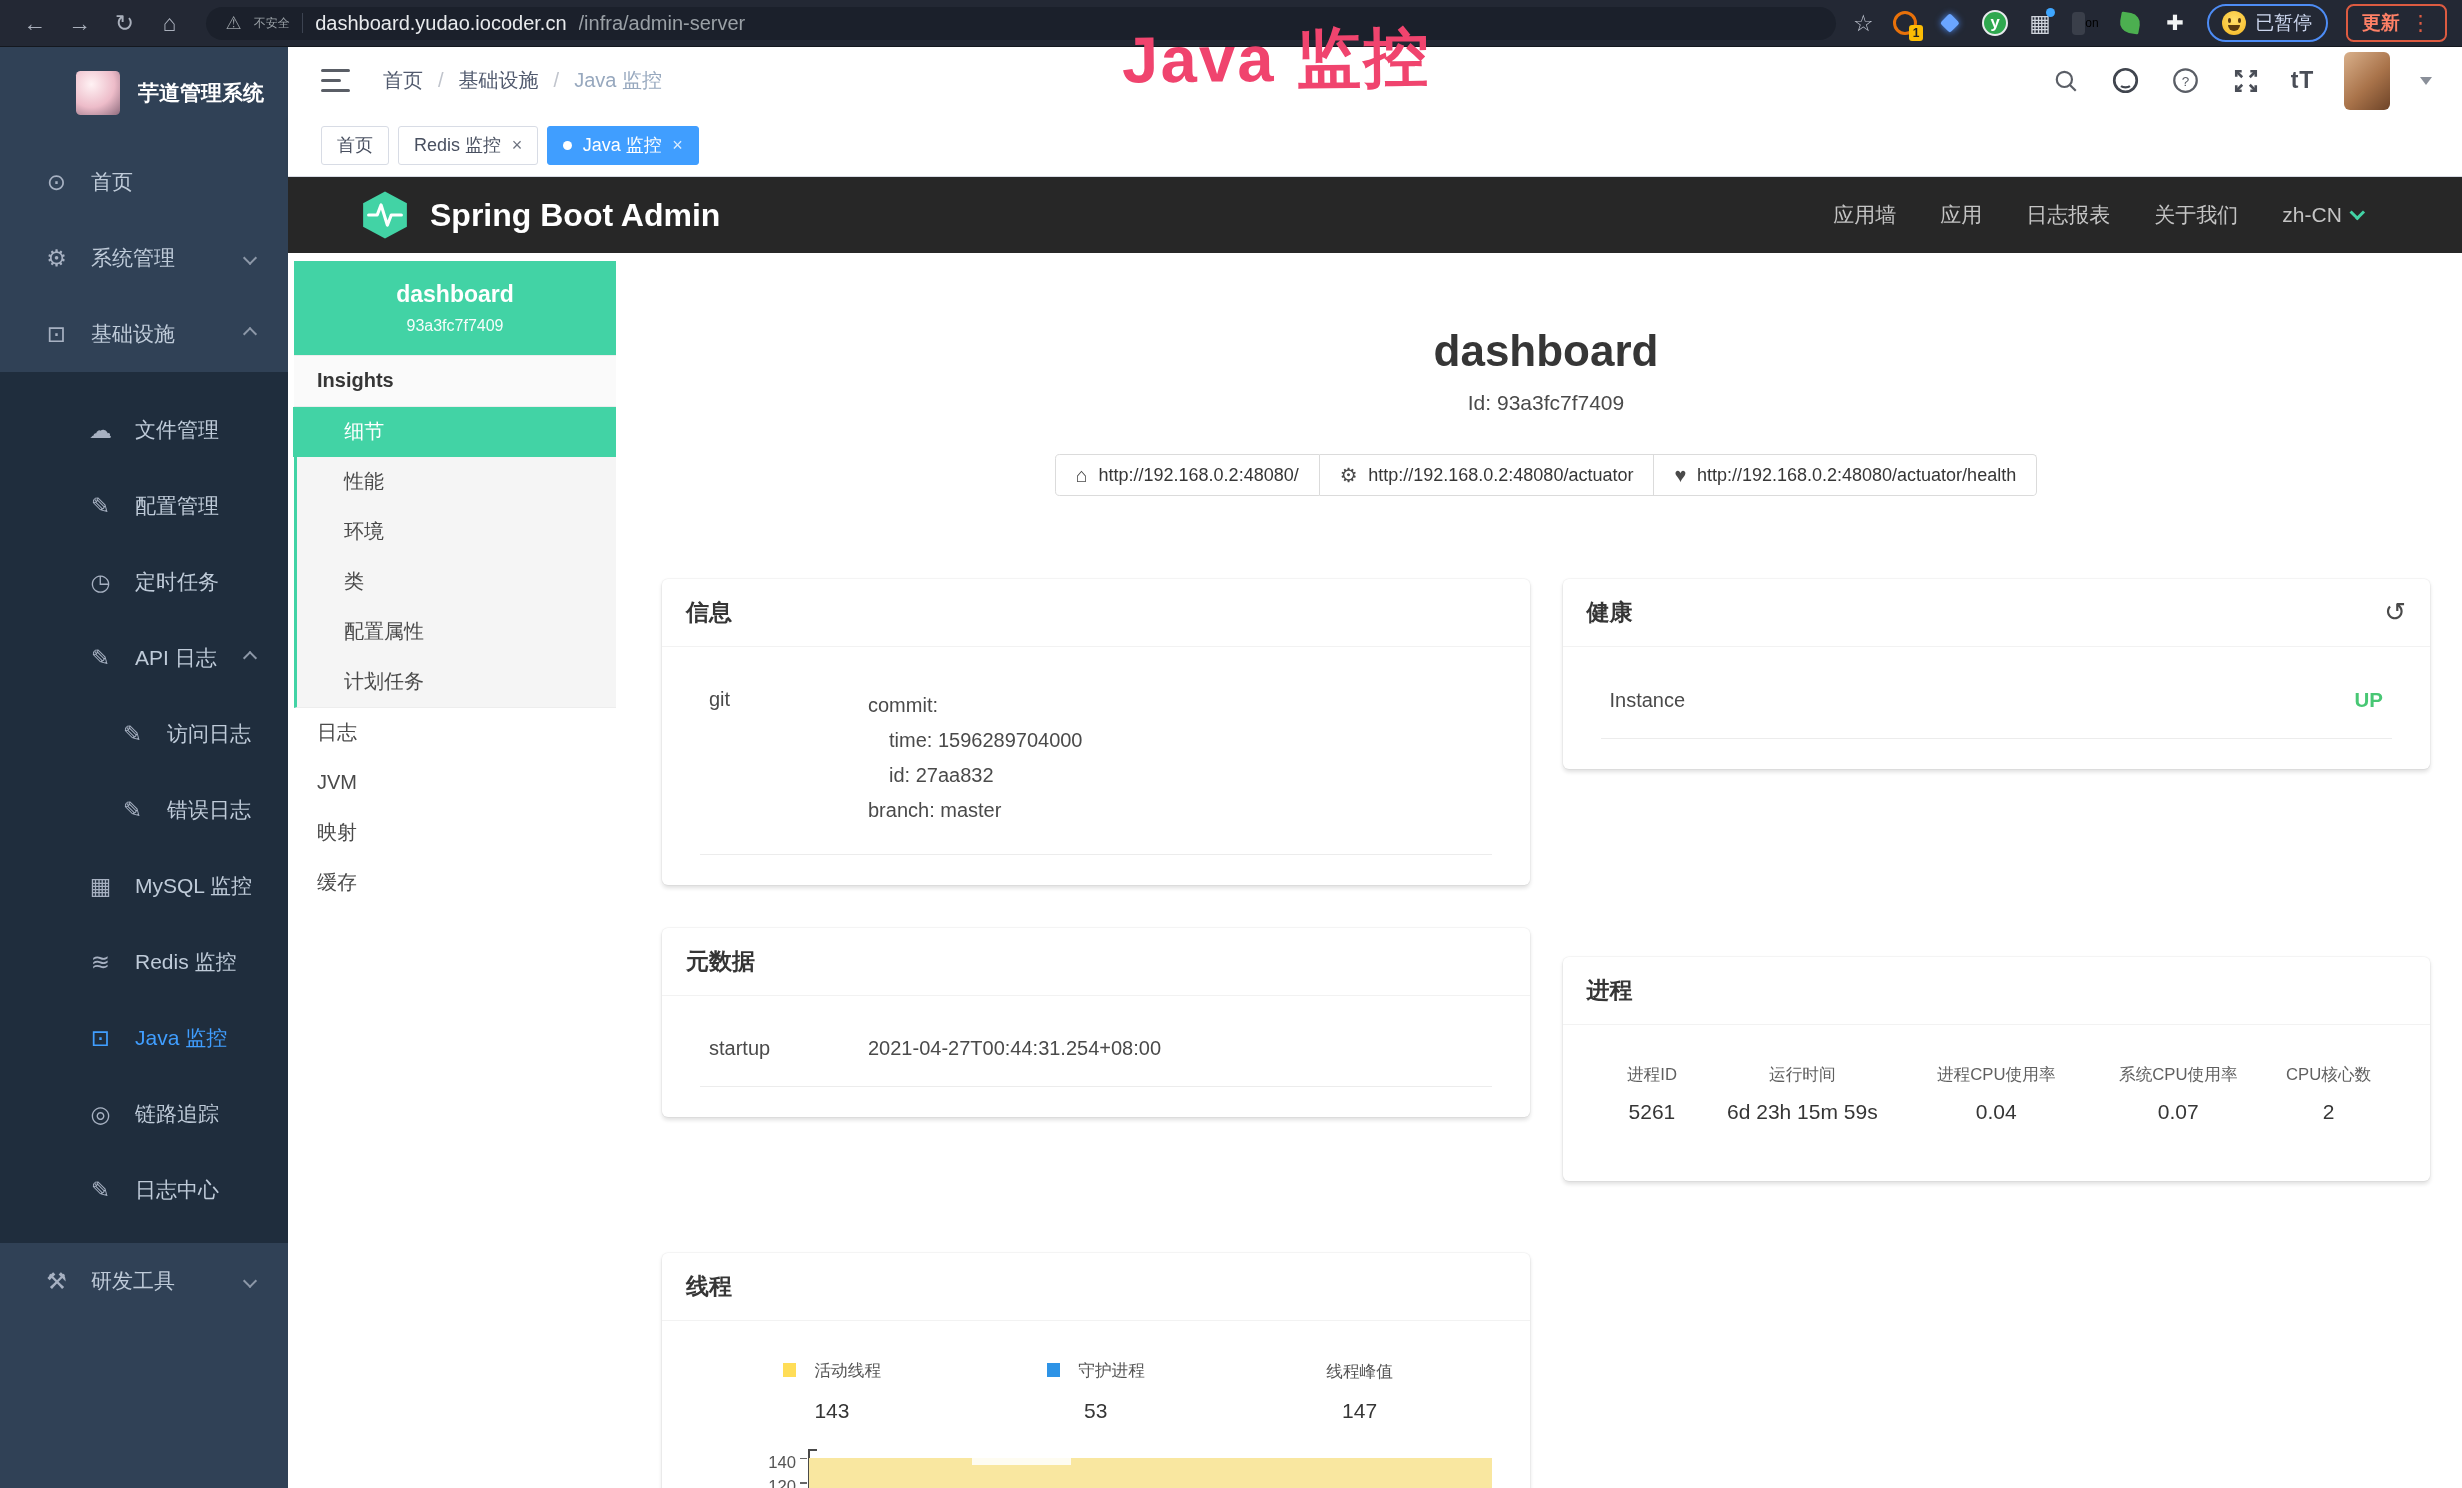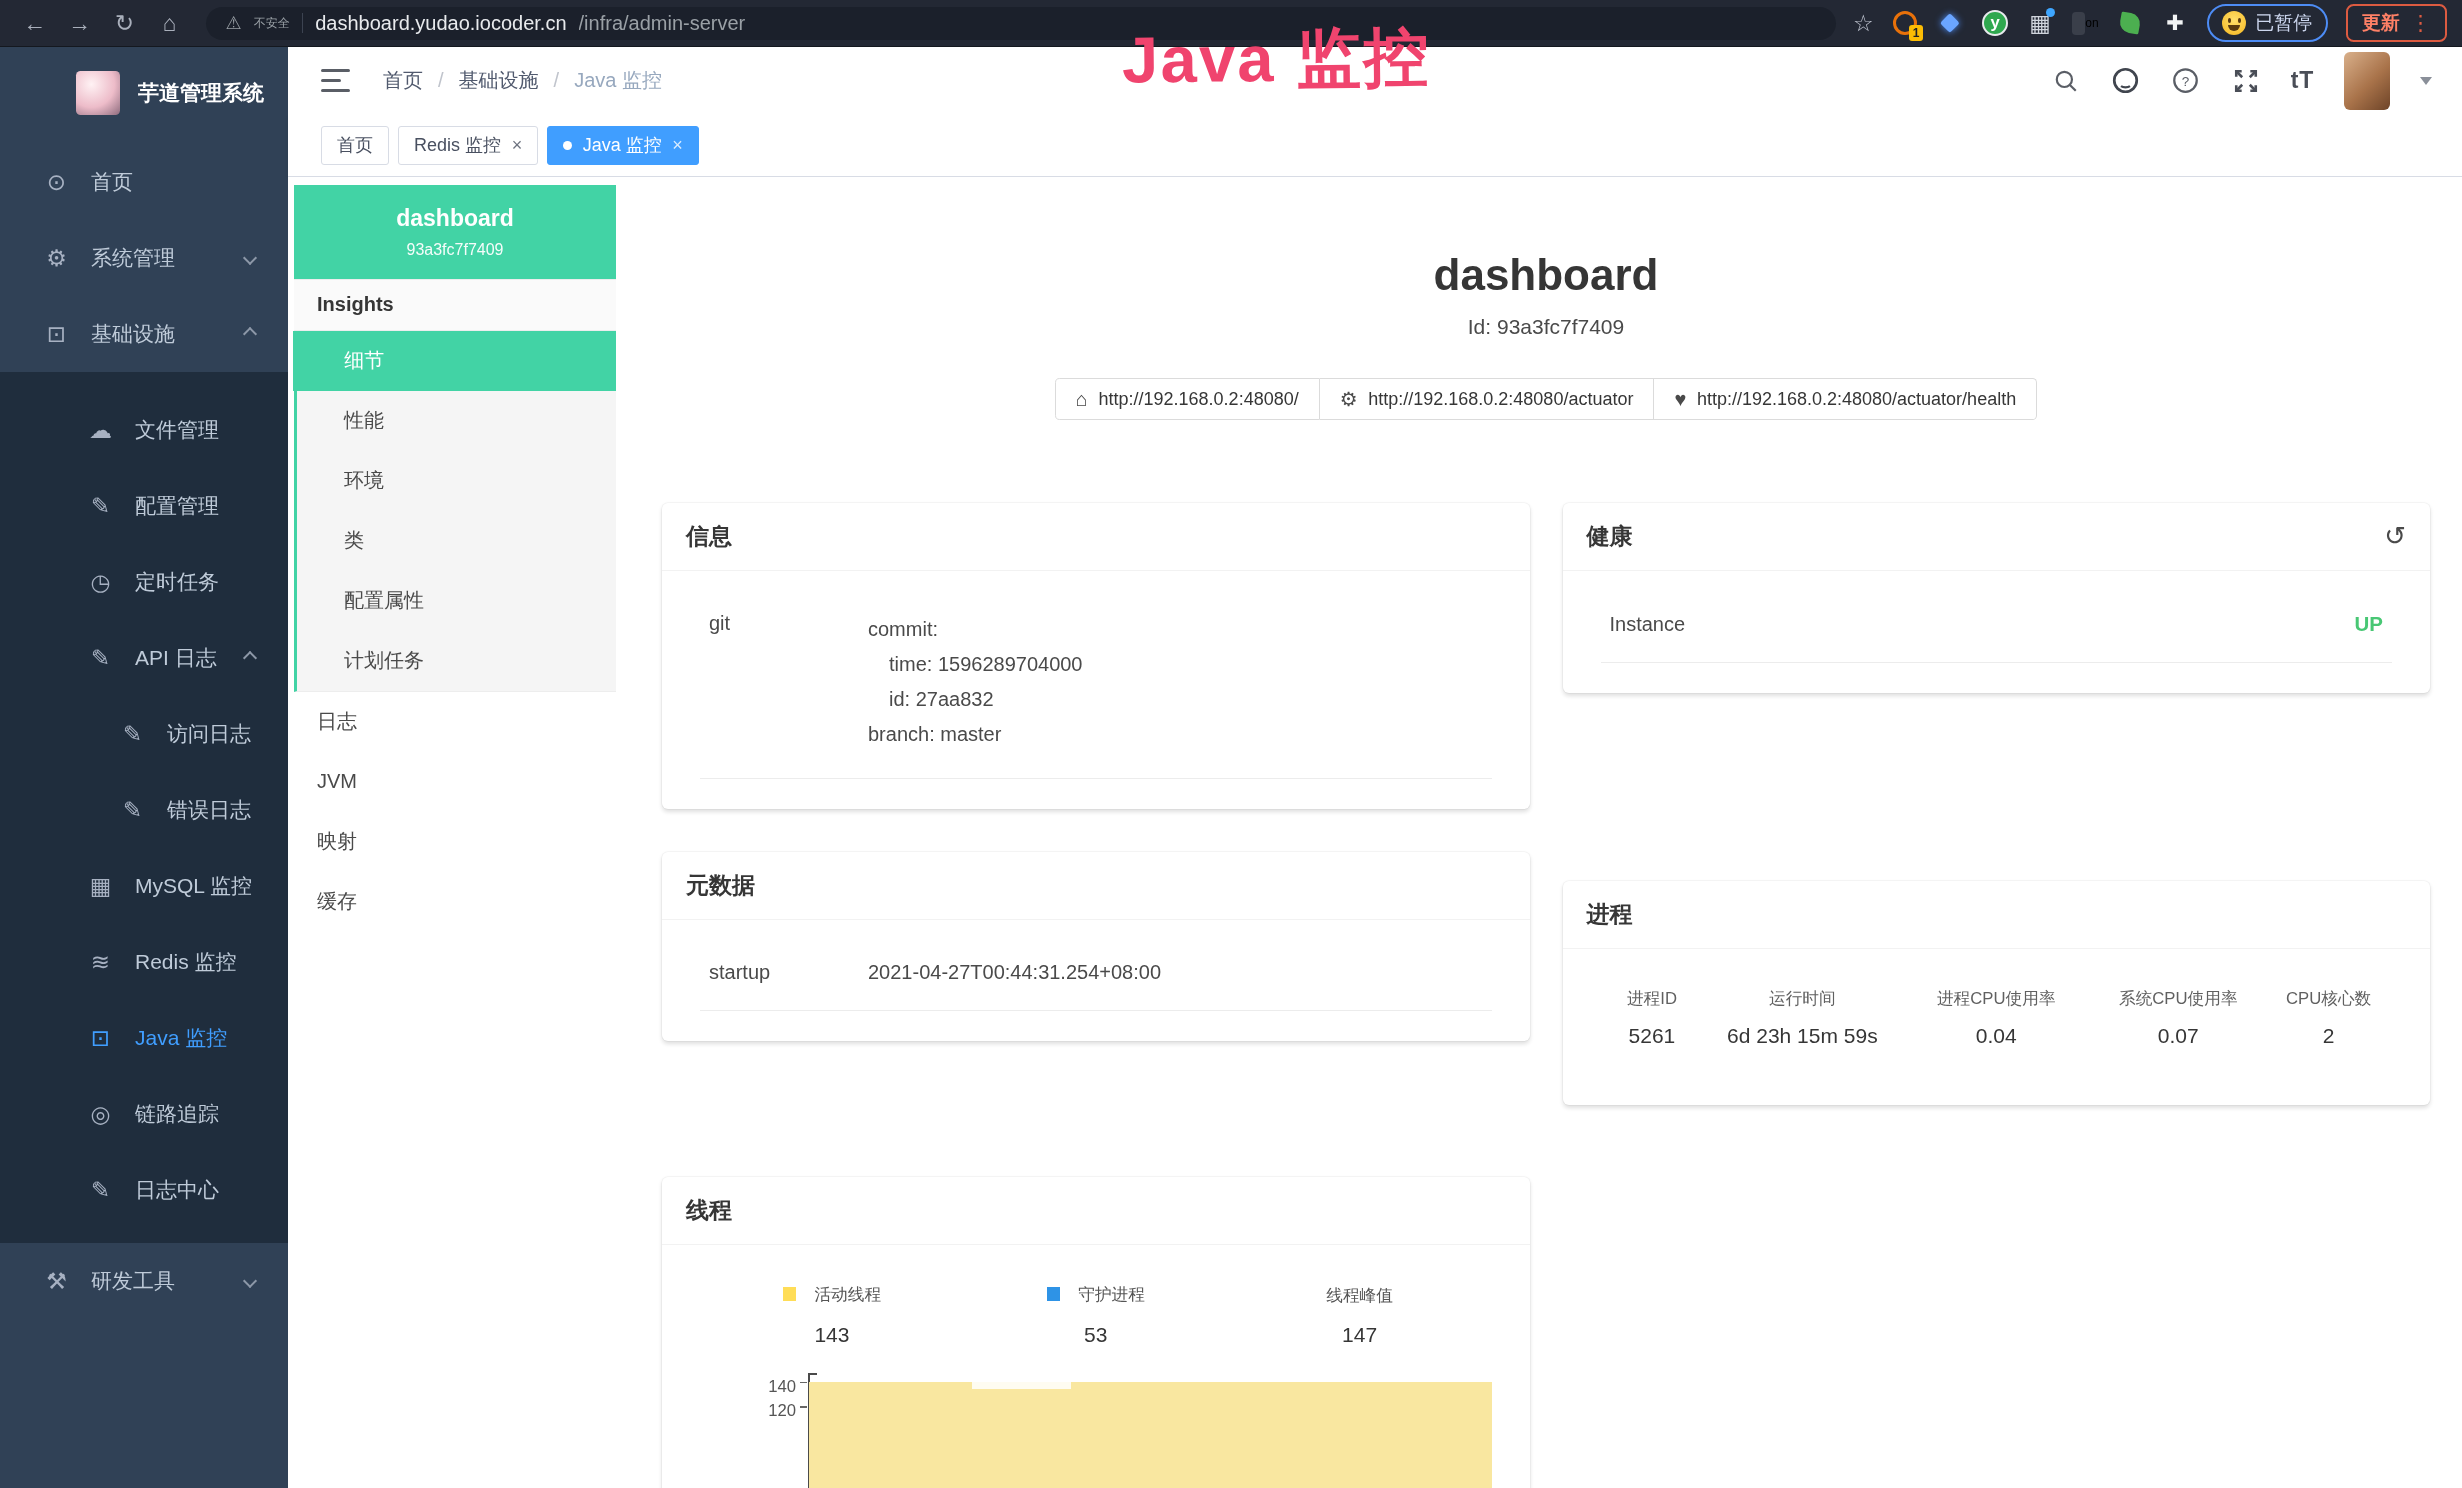--- a/index.html
+++ b/index.html
@@ -87,21 +87,21 @@
   .lang { display:flex; align-items:center; gap:10.6px; }
   .chev-green { width:10.6px; height:10.6px; border-right:3px solid #42d3a5; border-bottom:3px solid #42d3a5; transform:rotate(45deg); margin-top:-4.6px; }
 
   .sba-body { flex:1; display:flex; min-height:0; padding-left:6px; background:#fff; }
   .inst-sidebar { width:322px; flex-shrink:0; }
   .inst-head { margin-top:7.6px; height:94px; background:#42d3a5; color:#fff; display:flex; flex-direction:column; align-items:center; justify-content:center; gap:9px; }
   .inst-name { font-size:23px; font-weight:bold; }
   .inst-id { font-size:16px; opacity:.95; }
   .inst-section { height:52px; background:#fafafa; border-top:0.8px solid #ededed; border-bottom:0.8px solid #ededed; display:flex; align-items:center; padding-left:23px; font-size:20px; font-weight:bold; color:#363636; }
   .inst-sub { background:#f5f5f5; border-left:3.8px solid #42d3a5; border-bottom:0.8px solid #ededed; }
-  .inst-item { height:60px; display:flex; align-items:center; padding-left:47px; font-size:20px; color:#4a4a4a; cursor:pointer; white-space:nowrap; }
+  .inst-item { height:50px; display:flex; align-items:center; padding-left:47px; font-size:20px; color:#4a4a4a; cursor:pointer; white-space:nowrap; }
   .inst-sub .inst-item.active { background:#42d3a5; color:#fff; margin-left:-3.8px; padding-left:51px; }
   .inst-root .inst-item { padding-left:23px; }
 
   .content { flex:1; min-width:0; padding:0 32px 0 46px; background:#fff; }
   .page-title { margin-top:73px; text-align:center; font-size:44px; font-weight:bold; color:#363636; }
   .page-sub { margin-top:15px; text-align:center; font-size:21px; color:#4a4a4a; }
   .btn-row { margin-top:39px; display:flex; justify-content:center; }
   .lbtn { display:flex; align-items:center; gap:10.6px; height:42px; padding:0 20px; background:#fff; border:0.8px solid #dbdbdb; font-size:18px; color:#363636; white-space:nowrap; cursor:pointer; }
   .lbtn:first-child { border-radius:4.6px 0 0 4.6px; }
   .lbtn:last-child { border-radius:0 4.6px 4.6px 0; }
@@ -330,20 +330,39 @@
           <span class="tclose">×</span>
         </div>
         <div class="tab active">
           <span class="tdot"></span>
           <span>Java 监控</span>
           <span class="tclose">×</span>
         </div>
       </div>
 
       <div class="sba">
+        <div class="sba-header">
+          <div class="sba-brand">
+            <svg width="50" height="50" viewBox="0 0 64 64">
+              <polygon points="32,2 60,17 60,47 32,62 4,47 4,17" fill="#42d3a5"></polygon>
+              <polyline points="11,32 22,32 27,19 35,45 40,32 53,32" stroke="#fff" stroke-width="4" fill="none" stroke-linecap="round" stroke-linejoin="round"></polyline>
+            </svg>
+            <span class="sba-title">Spring Boot Admin</span>
+          </div>
+          <div class="sba-nav">
+            <span class="navitem">应用墙</span>
+            <span class="navitem">应用</span>
+            <span class="navitem">日志报表</span>
+            <span class="navitem">关于我们</span>
+            <span class="navitem lang">
+              <span>zh-CN</span>
+              <span class="chev-green"></span>
+            </span>
+          </div>
+        </div>
 
         <div class="sba-body">
 
           <aside class="inst-sidebar">
             <div class="inst-head">
               <span class="inst-name">dashboard</span>
               <span class="inst-id">93a3fc7f7409</span>
             </div>
             <div class="inst-section">Insights</div>
             <div class="inst-sub">

